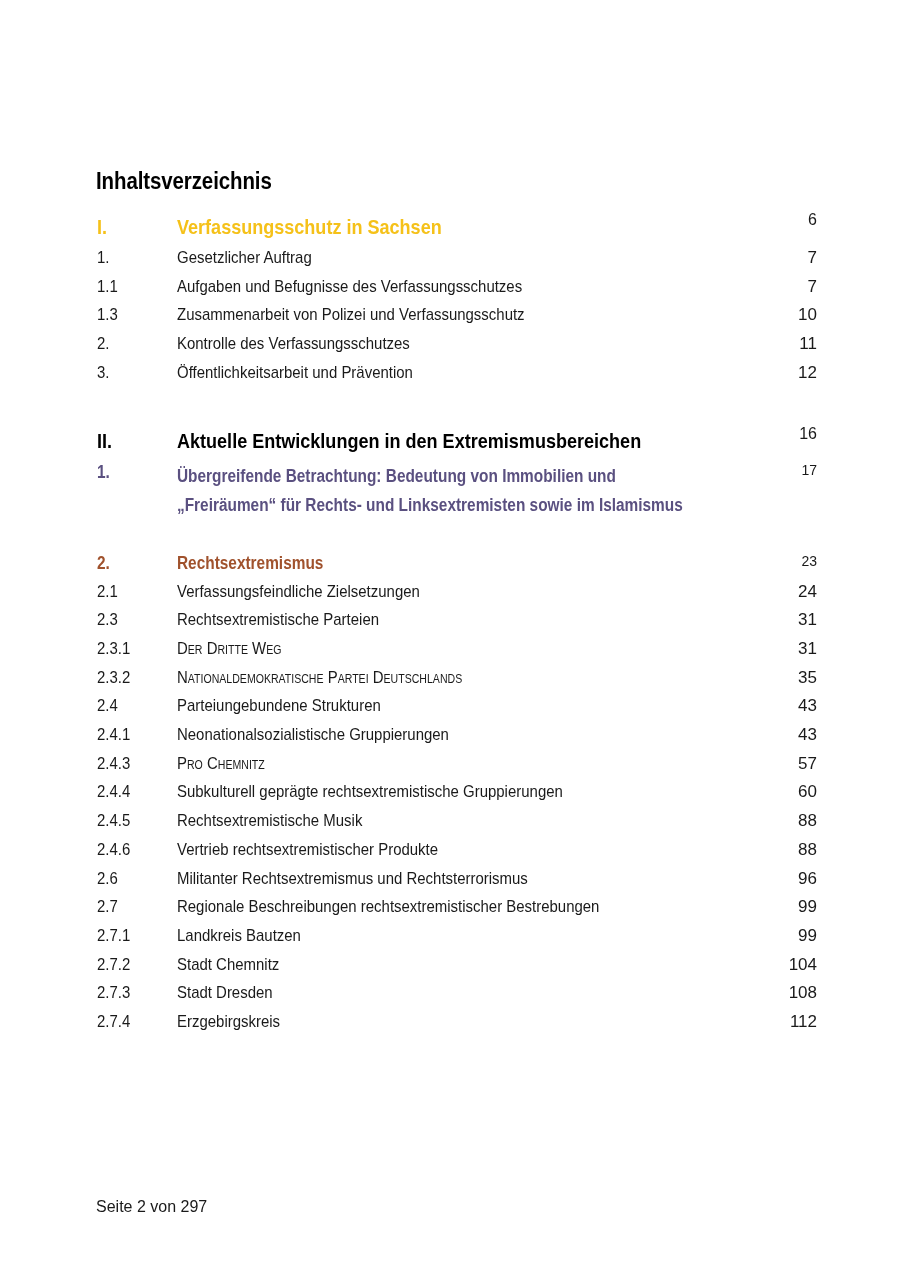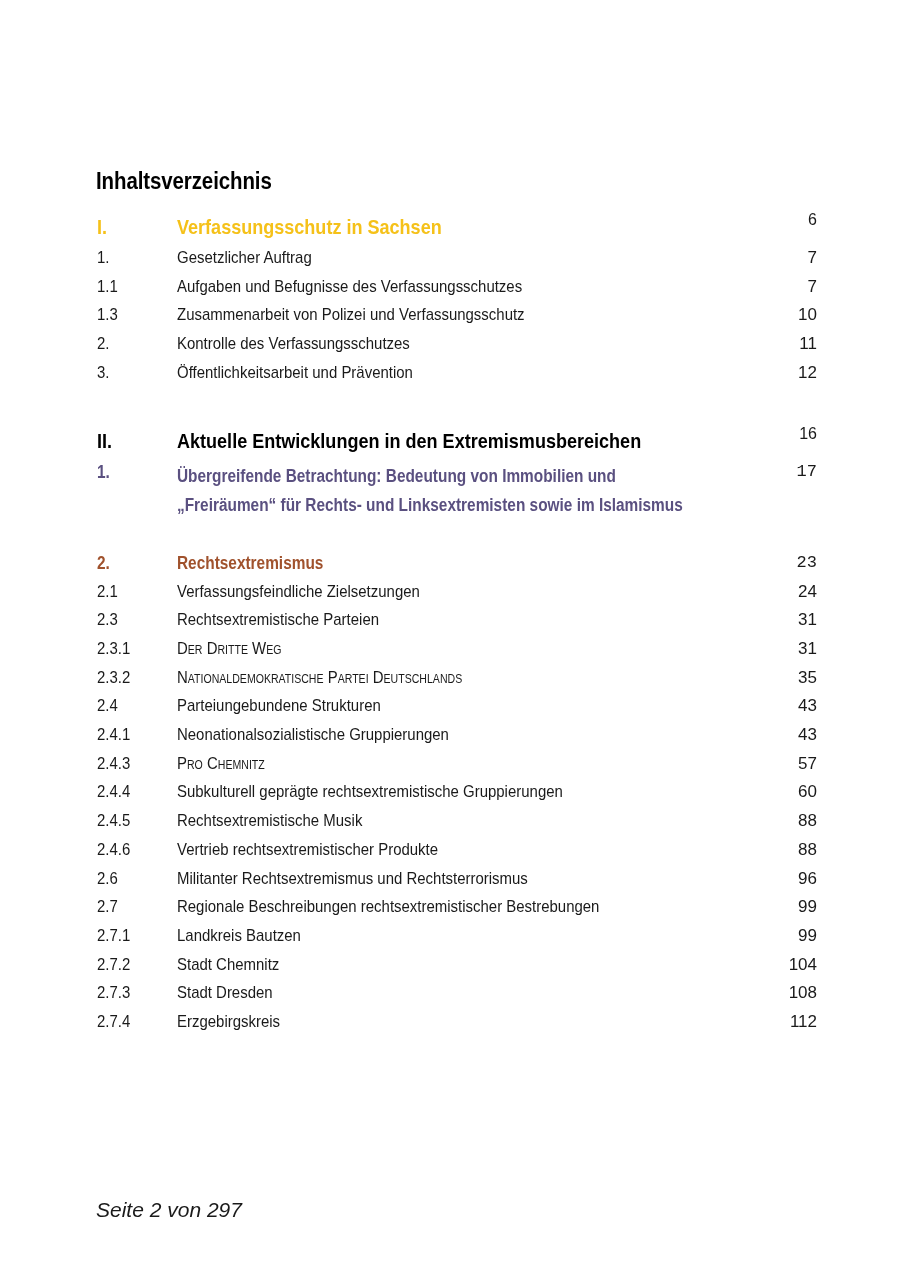--- a/index.html
+++ b/index.html
@@ -98,22 +98,21 @@
     top: -4px;
   }
   .lvl-roman { height: 33px; }
 
   .lvl-major .num,
   .lvl-major .ttl {
     font-size: 17.5px;
     font-weight: bold;
   }
   .lvl-major .pg {
-    font-size: 17px;
-    font-family: Liberation Mono, monospace;
+    font-size: 14px;
   }
 
   
   .lvl-major.two-line { height: 57.5px; }
   .lvl-major.two-line .ttl {
     white-space: normal;
     width: 700px;
     line-height: 28.7px;
   }
   .lvl-major.two-line .ttl .ln {
@@ -131,24 +130,23 @@
   
   .gap-lg { height: 38px; }
   .gap-md { height: 33px; }
 
   
   .footer {
     position: absolute;
     left: 85px;
     top: 1198px;
     font-family: "Liberation Sans", sans-serif;
-    font-size: 21px;
-    color: #1a1a1a;
-    white-space: nowrap;
-    font-style: italic;
+    font-size: 16px;
+    color: #1a1a1a;
+    white-space: nowrap;
   }
 </style>
 </head>
 <body>
 
 <div class="page">
 
   <div class="doc-title">Inhaltsverzeichnis</div>
 
   <div class="toc" id="toc-container">

